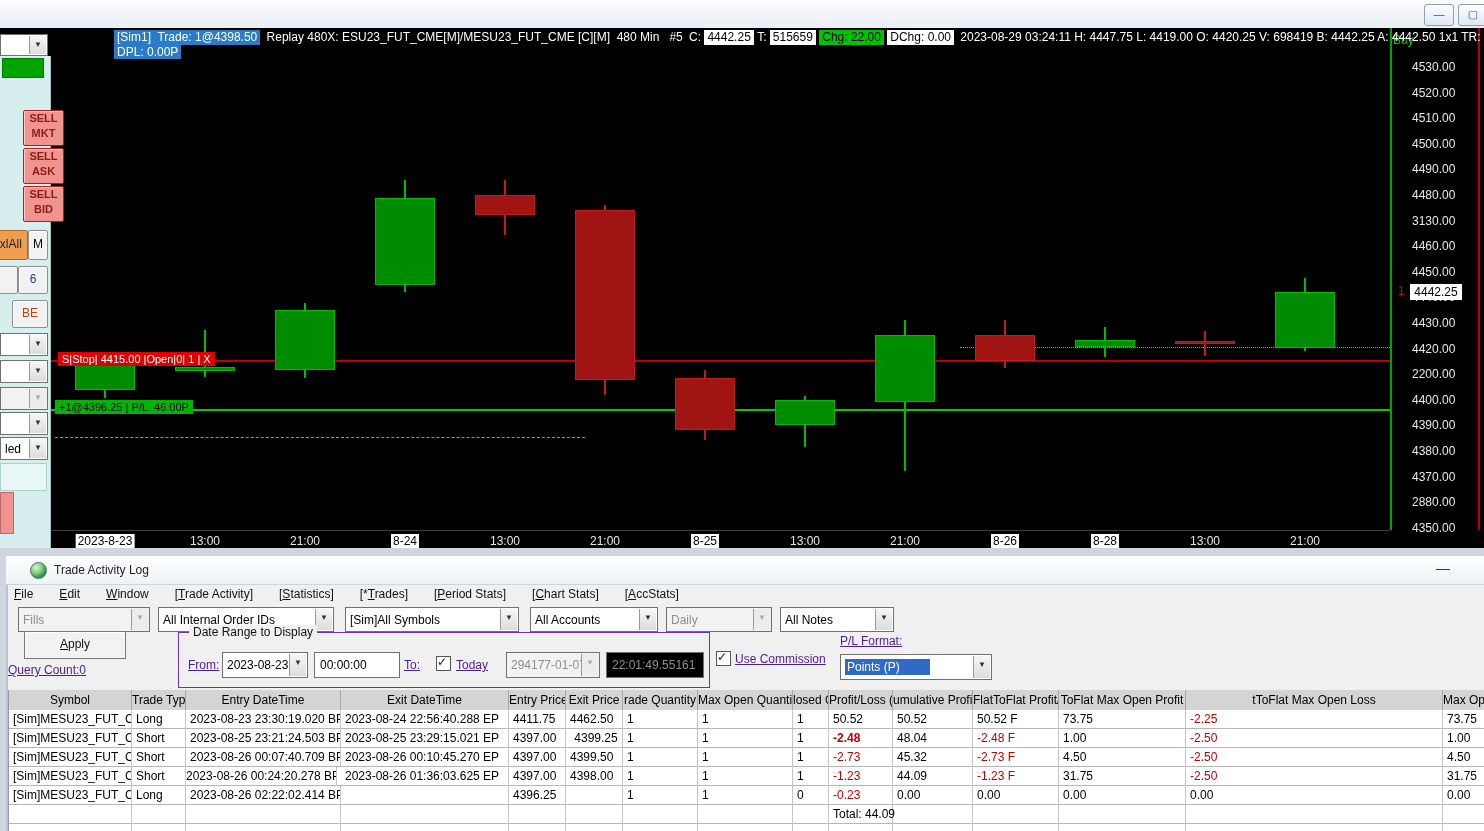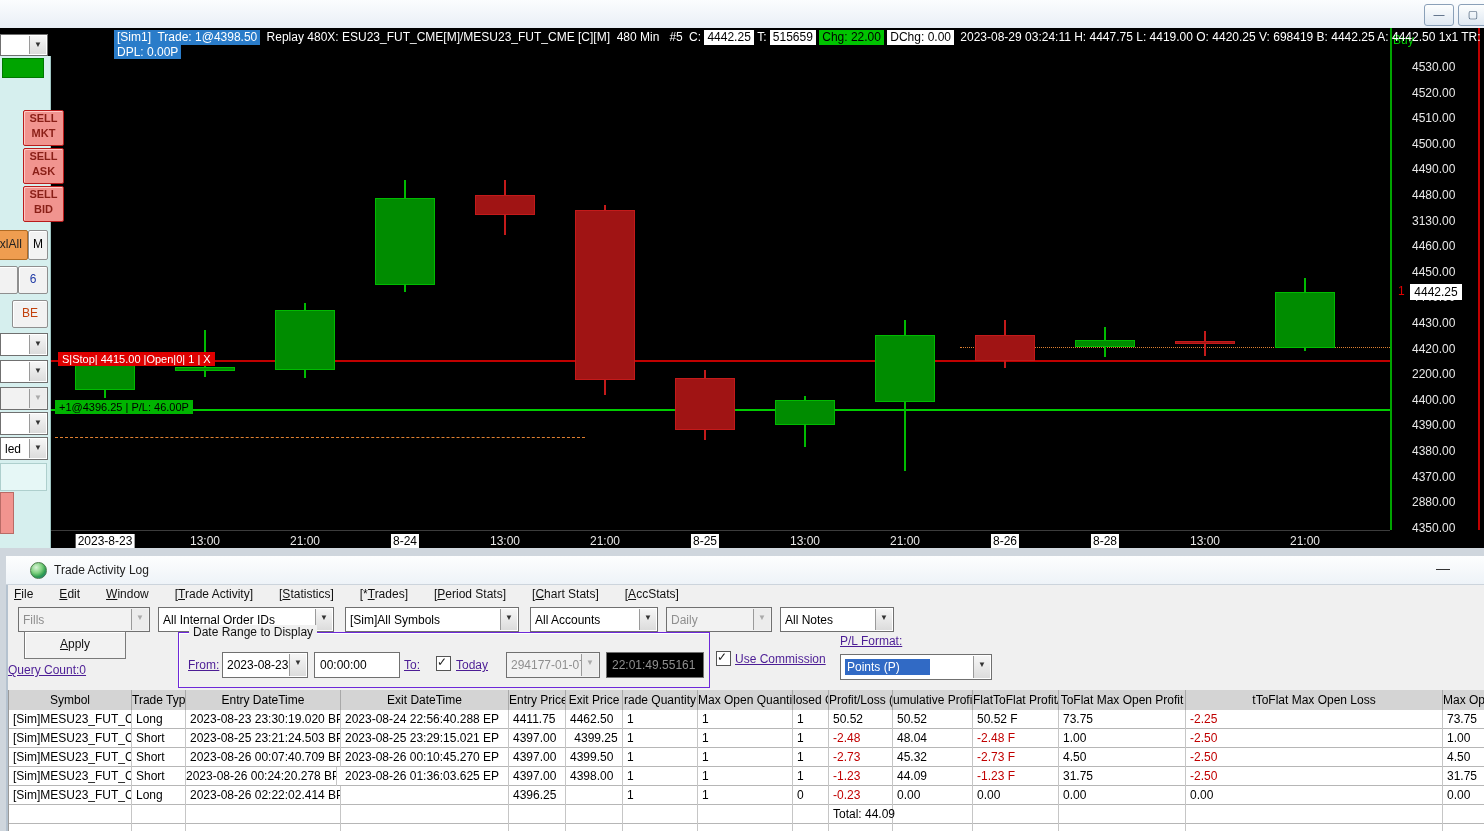--- a/index.html
+++ b/index.html
@@ -335,21 +335,21 @@
     <div class="tr" style="top: 39px;">
       <div class="td" style="left: 0px; width: 123px;">[Sim]MESU23_FUT_CM</div>
       <div class="td" style="left: 123px; width: 54px;">Short</div>
       <div class="td" style="left: 177px; width: 155px;">2023-08-25  23:21:24.503 BP</div>
       <div class="td" style="left: 332px; width: 168px;">2023-08-25  23:29:15.021 EP</div>
       <div class="td" style="left: 500px; width: 57px;">4397.00</div>
       <div class="td" style="left: 557px; width: 57px; text-align: center;">4399.25</div>
       <div class="td" style="left: 614px; width: 75px;">1</div>
       <div class="td" style="left: 689px; width: 95px;">1</div>
       <div class="td" style="left: 784px; width: 36px;">1</div>
-      <div class="td neg" style="left: 820px; width: 64px;">-2.48</div>
+      <div class="td neg" style="left: 820px; width: 64px; font-weight: bold;">-2.48</div>
       <div class="td" style="left: 884px; width: 80px;">48.04</div>
       <div class="td neg" style="left: 964px; width: 86px;">-2.48 F</div>
       <div class="td" style="left: 1050px; width: 127px;">1.00</div>
       <div class="td neg" style="left: 1177px; width: 257px;">-2.50</div>
       <div class="td" style="left: 1434px; width: 42px;">1.00</div>
     </div>
     <div class="tr" style="top: 58px;">
       <div class="td" style="left: 0px; width: 123px;">[Sim]MESU23_FUT_CM</div>
       <div class="td" style="left: 123px; width: 54px;">Short</div>
       <div class="td" style="left: 177px; width: 155px;">2023-08-26  00:07:40.709 BP</div>

